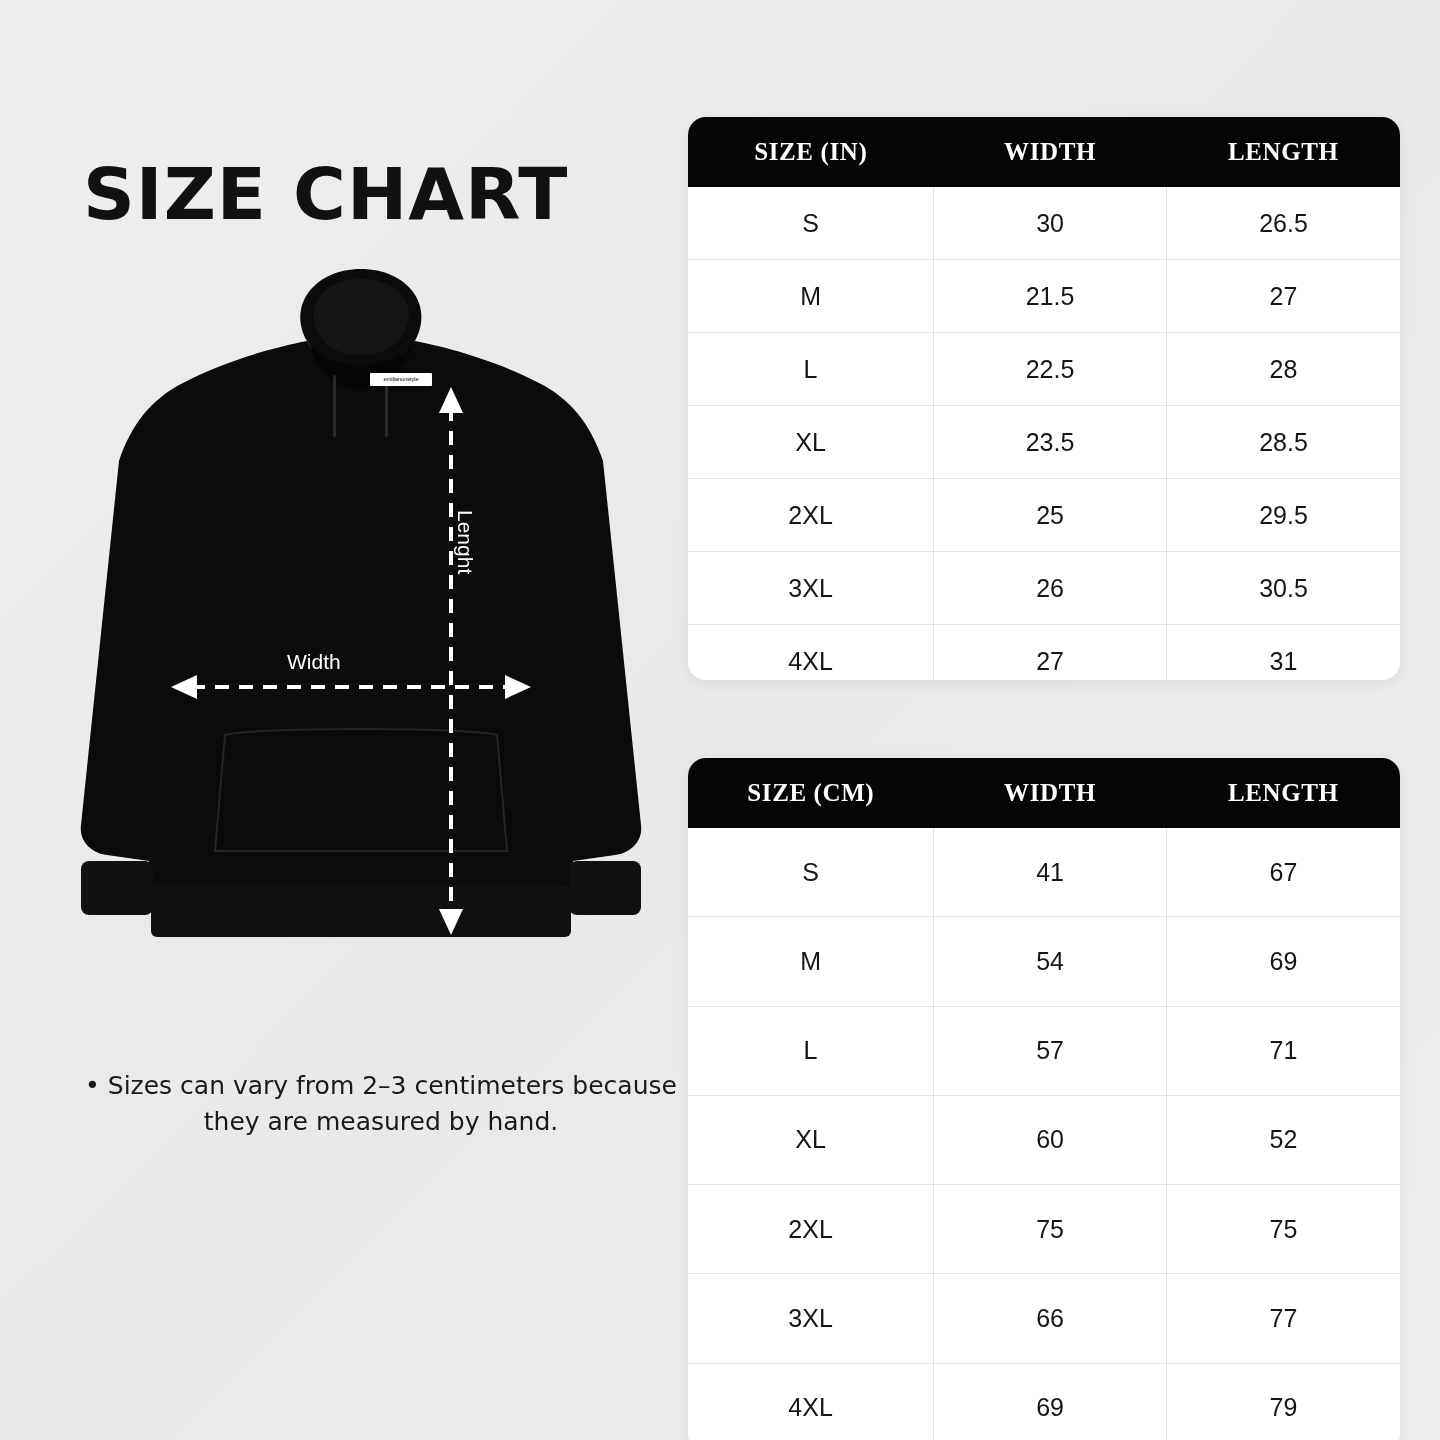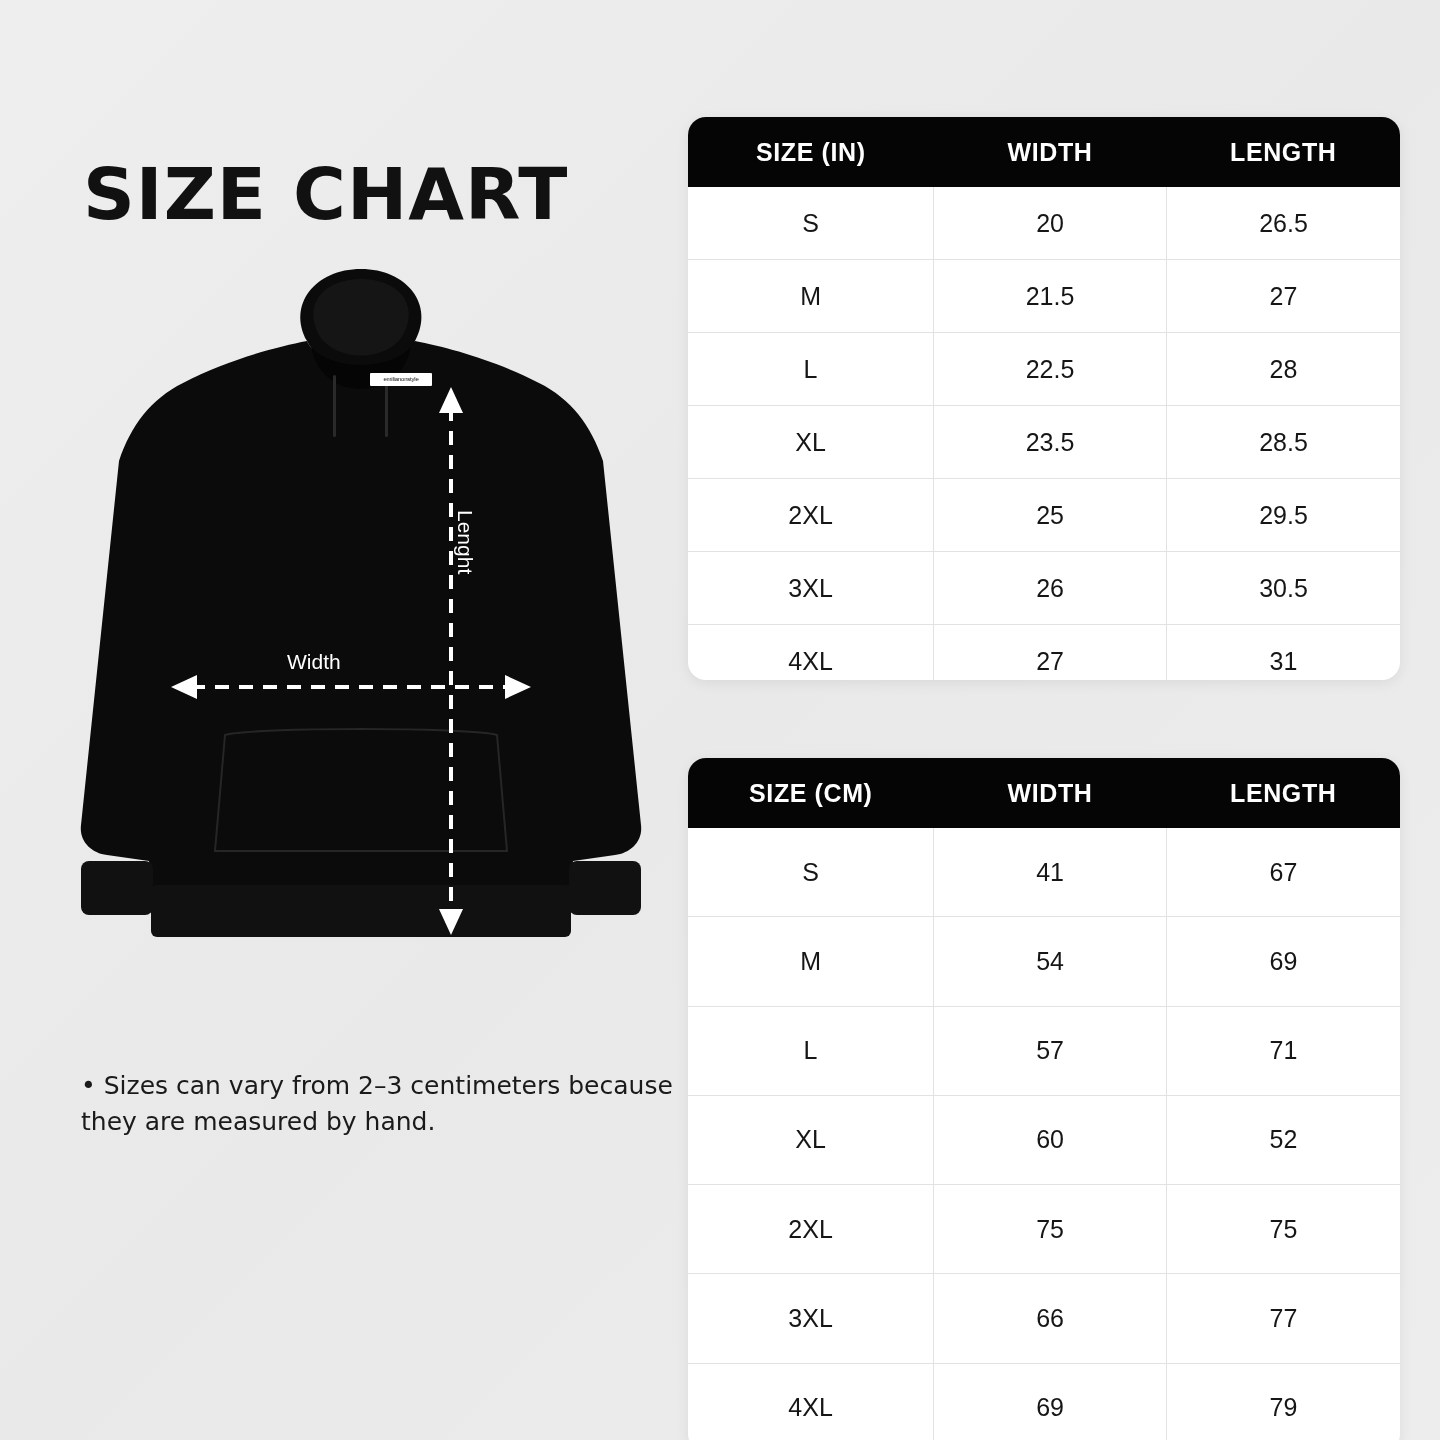--- a/index.html
+++ b/index.html
@@ -92,20 +92,21 @@
   
   .notes {
     position: absolute;
     left: 66px;
     top: 1068px;
     width: 600px;
     color: #1a1a1a;
     font-size: 25px;
     line-height: 1.45;
     font-family: "DejaVu Sans", sans-serif;
+    text-align: center;
   }
   .note-item {
     margin-bottom: 30px;
   }
 
   
   .table-card {
     position: absolute;
     background: #ffffff;
     border-radius: 18px;
@@ -130,21 +131,21 @@
     height: 100%;
     table-layout: fixed;
   }
   thead th {
     background: #050505;
     color: #ffffff;
     font-size: 25px;
     font-weight: 700;
     letter-spacing: 0.6px;
     height: 68px;
-    font-family: Liberation Sans, sans-serif;
+    font-family: Liberation Serif, serif;
   }
   tbody td {
     text-align: center;
     font-size: 25px;
     color: #161616;
     height: 70px;
     border-bottom: 1px solid #e2e2e2;
     border-right: 1px solid #e2e2e2;
     font-family: "Liberation Sans", sans-serif;
   }
@@ -240,21 +241,21 @@
       <thead>
         <tr>
           <th>SIZE (IN)</th>
           <th>WIDTH</th>
           <th>LENGTH</th>
         </tr>
       </thead>
       <tbody>
         <tr>
           <td>S</td>
-          <td>20</td>
+          <td>30</td>
           <td>26.5</td>
         </tr>
         <tr>
           <td>M</td>
           <td>21.5</td>
           <td>27</td>
         </tr>
         <tr>
           <td>L</td>
           <td>22.5</td>

